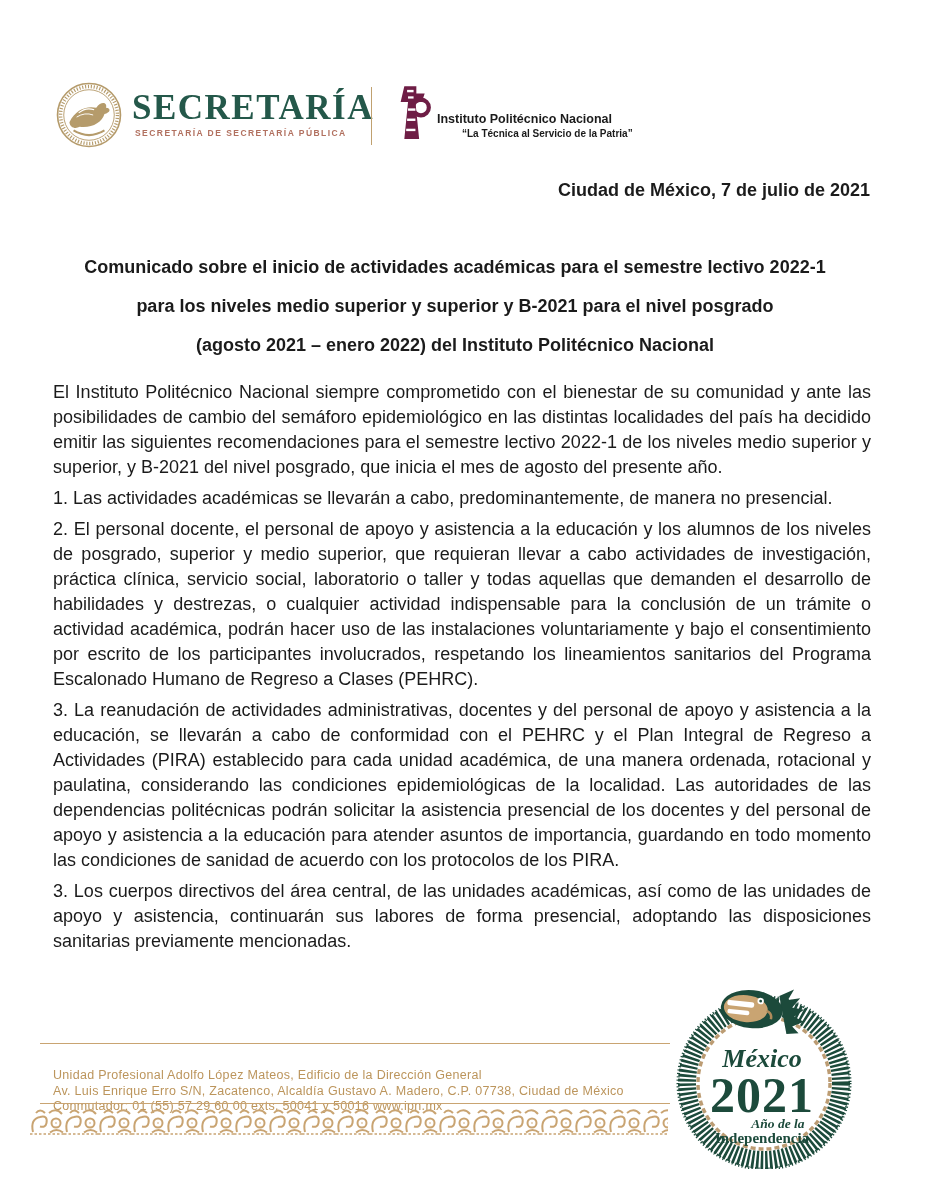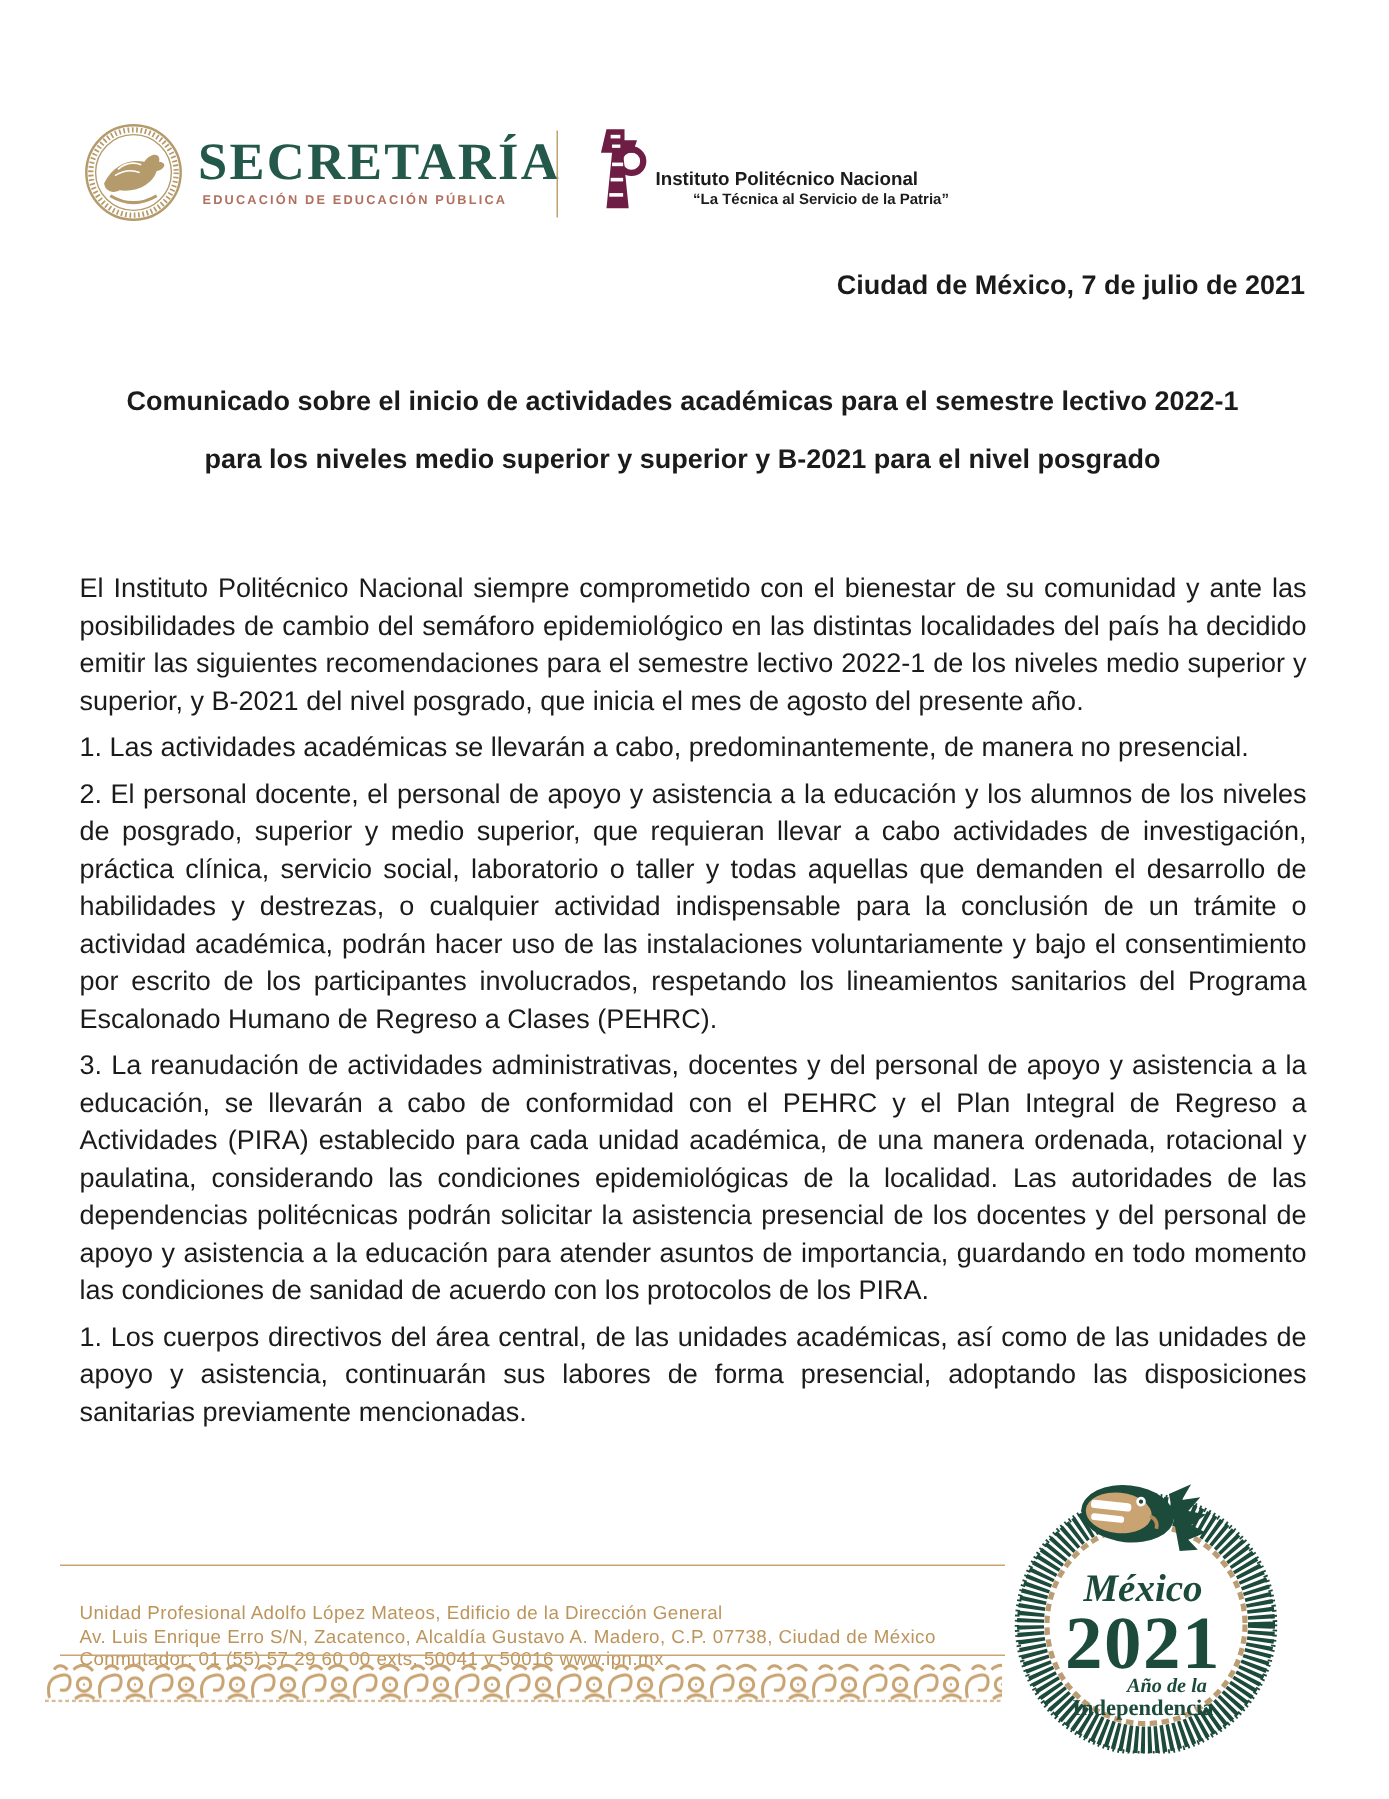--- a/index.html
+++ b/index.html
@@ -71,21 +71,21 @@
     <circle cx="32" cy="32" r="30.5" fill="none" stroke="#b59b6b" stroke-width="1.6"></circle>
     <circle cx="32" cy="32" r="24.5" fill="none" stroke="#b59b6b" stroke-width="0.9"></circle>
     <circle cx="32" cy="32" r="27.6" fill="none" stroke="#b59b6b" stroke-width="3.4" stroke-dasharray="1.1 1.7"></circle>
     <path d="M13 39 C19 27 29 23 39 25 C44 18 50 20 48.5 25 C54 25.5 52.5 30 47 31 C44.5 39 35 45 23 43.5 C18.5 46 13.5 44 13 39 Z" fill="#b59b6b"></path>
     <path d="M22 30 q7 -6 15 -3" fill="none" stroke="#ffffff" stroke-width="1.1"></path>
     <path d="M20 34 q8 -5 16 -2" fill="none" stroke="#ffffff" stroke-width="0.9"></path>
     <path d="M17 47 q15 9 30 0" fill="none" stroke="#b59b6b" stroke-width="2"></path>
   </svg>
 
   <div class="sep-wordmark">SECRETARÍA</div>
-  <div class="sep-subtitle">EDUCACIÓN DE EDUCACIÓN PÚBLICA</div>
+  <div class="sep-subtitle">SECRETARÍA DE SECRETARÍA PÚBLICA</div>
 
   <div class="header-divider"></div>
 
   <svg class="ipn-glyph" viewBox="0 0 40 60" aria-hidden="true">
     <path d="M9 1 h13 v8 h9 l-3 9 h-7 l4 40 h-16 l4 -40 h-8 z" fill="#6e1d45"></path>
     <circle cx="27" cy="24" r="8.5" fill="none" stroke="#6e1d45" stroke-width="4.5"></circle>
     <rect x="12" y="5" width="7" height="2.6" fill="#ffffff"></rect>
     <rect x="13" y="12" width="6" height="2.4" fill="#ffffff"></rect>
     <rect x="13" y="25" width="8" height="2.6" fill="#ffffff"></rect>
     <rect x="12" y="36" width="9" height="2.6" fill="#ffffff"></rect>
@@ -93,28 +93,29 @@
   </svg>
 
   <div class="ipn-name">Instituto Politécnico Nacional</div>
   <div class="ipn-motto">“La Técnica al Servicio de la Patria”</div>
 
   <div class="date-line">Ciudad de México, 7 de julio de 2021</div>
 
   <div class="title-block">
     <p>Comunicado sobre el inicio de actividades académicas para el semestre lectivo 2022-1</p>
     <p>para los niveles medio superior y superior y B-2021 para el nivel posgrado</p>
+    <p>(agosto 2021 – enero 2022) del Instituto Politécnico Nacional</p>
   </div>
 
   <div class="body-block">
     <p>El Instituto Politécnico Nacional siempre comprometido con el bienestar de su comunidad y ante las posibilidades de cambio del semáforo epidemiológico en las distintas localidades del país ha decidido emitir las siguientes recomendaciones para el semestre lectivo 2022-1 de los niveles medio superior y superior, y B-2021 del nivel posgrado, que inicia el mes de agosto del presente año.</p>
     <p>1. Las actividades académicas se llevarán a cabo, predominantemente, de manera no presencial.</p>
     <p>2. El personal docente, el personal de apoyo y asistencia a la educación y los alumnos de los niveles de posgrado, superior y medio superior, que requieran llevar a cabo actividades de investigación, práctica clínica, servicio social, laboratorio o taller y todas aquellas que demanden el desarrollo de habilidades y destrezas, o cualquier actividad indispensable para la conclusión de un trámite o actividad académica, podrán hacer uso de las instalaciones voluntariamente y bajo el consentimiento por escrito de los participantes involucrados, respetando los lineamientos sanitarios del Programa Escalonado Humano de Regreso a Clases (PEHRC).</p>
     <p>3. La reanudación de actividades administrativas, docentes y del personal de apoyo y asistencia a la educación, se llevarán a cabo de conformidad con el PEHRC y el Plan Integral de Regreso a Actividades (PIRA) establecido para cada unidad académica, de una manera ordenada, rotacional y paulatina, considerando las condiciones epidemiológicas de la localidad. Las autoridades de las dependencias politécnicas podrán solicitar la asistencia presencial de los docentes y del personal de apoyo y asistencia a la educación para atender asuntos de importancia, guardando en todo momento las condiciones de sanidad de acuerdo con los protocolos de los PIRA.</p>
-    <p>1. Los cuerpos directivos del área central, de las unidades académicas, así como de las unidades de apoyo y asistencia, continuarán sus labores de forma presencial, adoptando las disposiciones sanitarias previamente mencionadas.</p>
+    <p>3. Los cuerpos directivos del área central, de las unidades académicas, así como de las unidades de apoyo y asistencia, continuarán sus labores de forma presencial, adoptando las disposiciones sanitarias previamente mencionadas.</p>
   </div>
 
   <div class="footer-rule rule-top"></div>
 
   <div class="footer-address">
     <div>Unidad Profesional Adolfo López Mateos, Edificio de la Dirección General</div>
     <div>Av. Luis Enrique Erro S/N, Zacatenco, Alcaldía Gustavo A. Madero, C.P. 07738, Ciudad de México</div>
     <div>Conmutador: 01 (55) 57 29 60 00 exts. 50041 y 50016 www.ipn.mx</div>
   </div>
 

